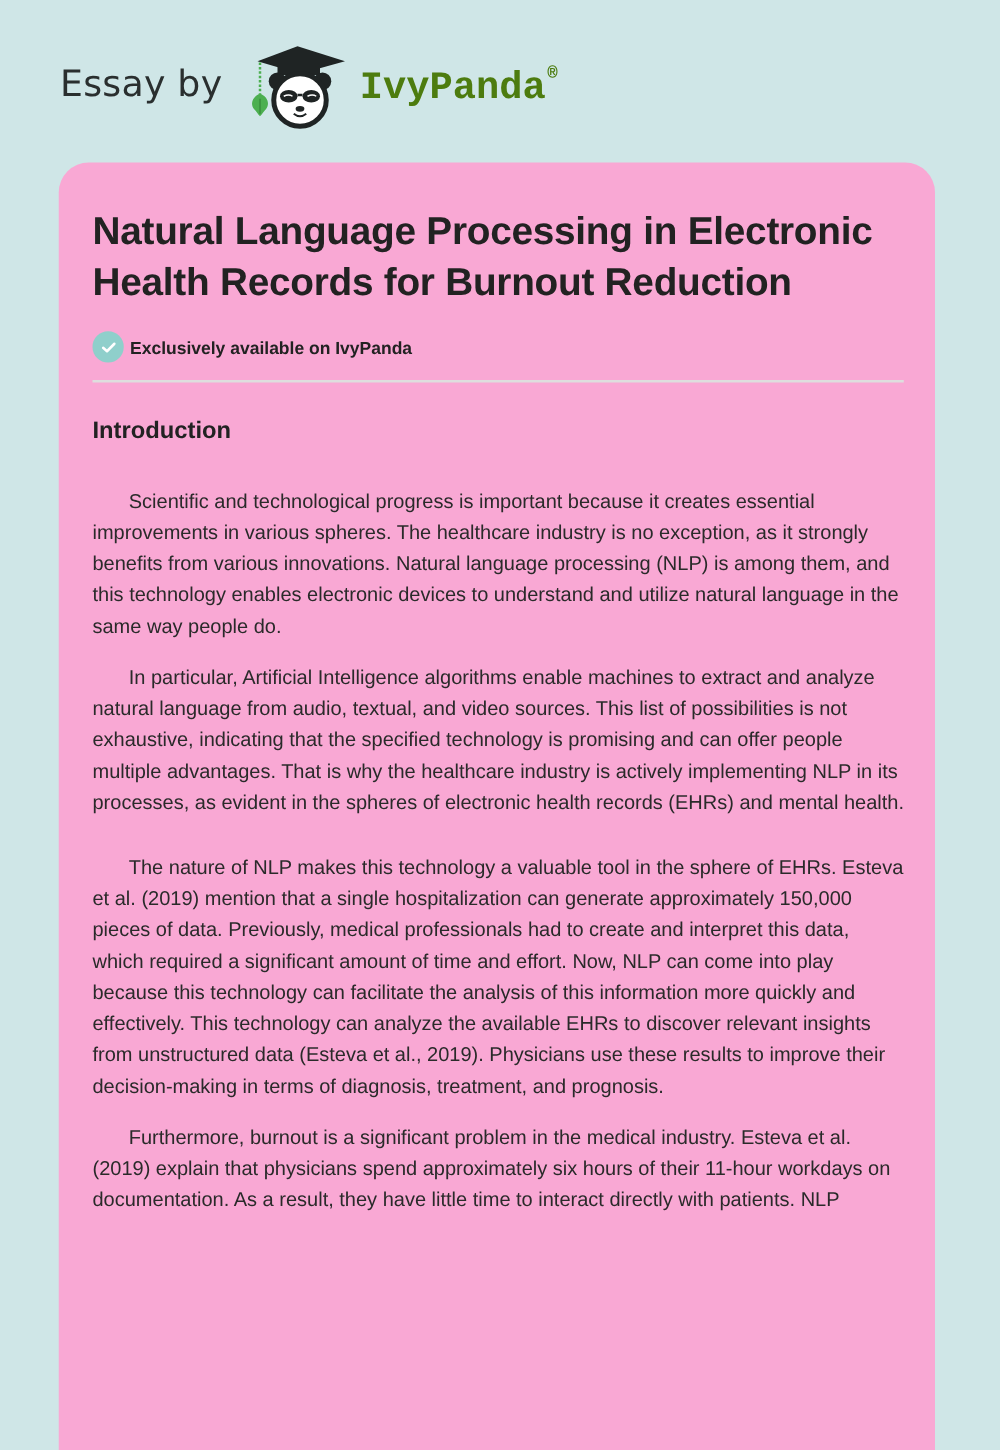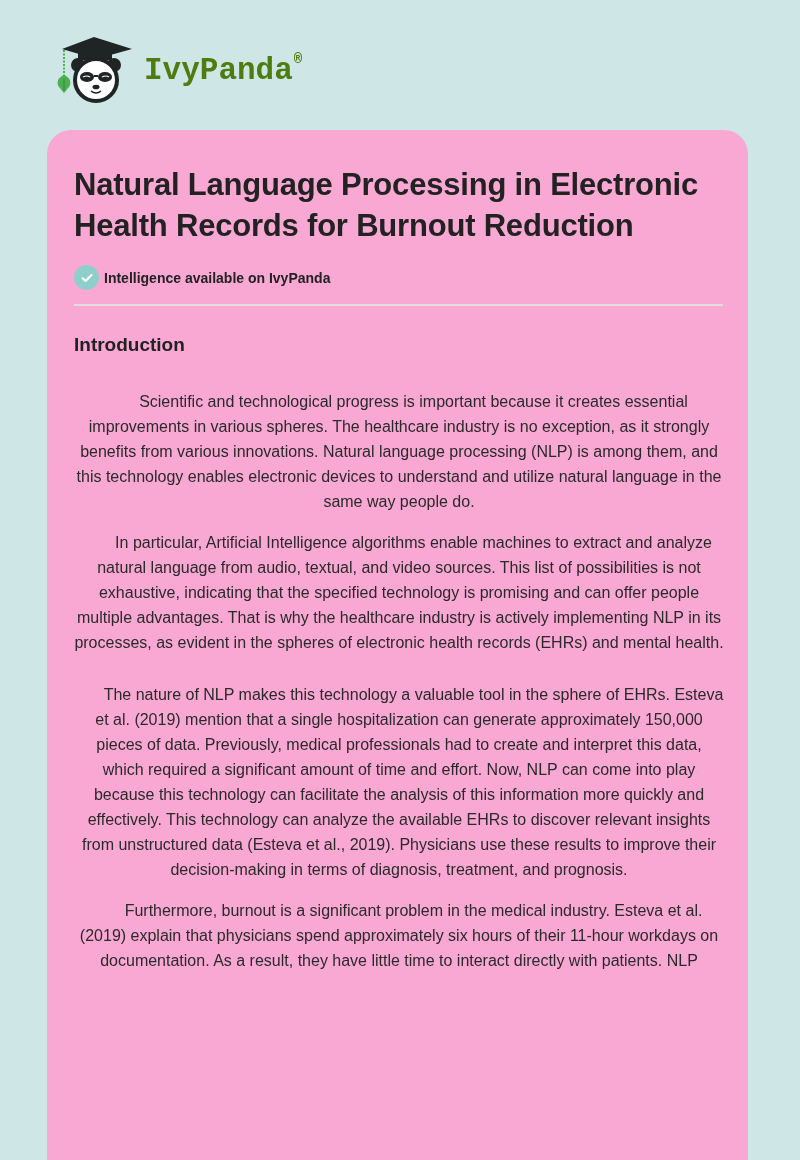--- a/index.html
+++ b/index.html
@@ -109,33 +109,33 @@
       color: #222;
       margin: 22px 0 0 0;
       line-height: 34px;
     }
     .para {
       font-size: 16px;
       line-height: 25px;
       color: #2a2a2a;
       margin: 0;
       text-indent: 29px;
-      text-align: center;
     }
     .para-first {
       margin-top: 27px;
     }
     .para-next {
       margin-top: 16px;
     }
   </style>
 </head>
 <body>
 
 <header class="header">
+  <span class="essay-by">Essay by</span>
   <svg class="logo-icon" viewBox="0 0 90 72" xmlns="http://www.w3.org/2000/svg">
 
     <polygon points="14,16 46,4 84,16 48,26" fill="#1f2424"></polygon>
     <rect x="30" y="19" width="34" height="8" fill="#1f2424"></rect>
 
     <line x1="16" y1="17" x2="16" y2="44" stroke="#4caf50" stroke-width="2" stroke-dasharray="2,1.5"></line>
 
     <path d="M16,42 C10,44 8,50 11,54 C13,56 14,58 16,60 C18,58 19,56 21,54 C24,50 22,44 16,42 Z" fill="#4caf50"></path>
     <line x1="16" y1="46" x2="16" y2="58" stroke="#2e7d32" stroke-width="0.8"></line>
 
@@ -158,21 +158,21 @@
 <main class="card">
   <div class="card-inner">
     <h1 class="title">Natural Language Processing in Electronic Health Records for Burnout Reduction</h1>
 
     <div class="exclusive">
       <span class="check-badge">
         <svg width="12" height="10" viewBox="0 0 12 10" xmlns="http://www.w3.org/2000/svg">
           <path d="M1.5,5.2 L4.6,8 L10.5,2" stroke="#ffffff" stroke-width="2" fill="none" stroke-linecap="round" stroke-linejoin="round"></path>
         </svg>
       </span>
-      <span class="exclusive-text">Intelligence available on IvyPanda</span>
+      <span class="exclusive-text">Exclusively available on IvyPanda</span>
     </div>
 
     <div class="divider"></div>
 
     <section>
       <h2 class="section-heading">Introduction</h2>
       <p class="para para-first">Scientific and technological progress is important because it creates essential improvements in various spheres. The healthcare industry is no exception, as it strongly benefits from various innovations. Natural language processing (NLP) is among them, and this technology enables electronic devices to understand and utilize natural language in the same way people do.</p>
       <p class="para para-next">In particular, Artificial Intelligence algorithms enable machines to extract and analyze natural language from audio, textual, and video sources. This list of possibilities is not exhaustive, indicating that the specified technology is promising and can offer people multiple advantages. That is why the healthcare industry is actively implementing NLP in its processes, as evident in the spheres of electronic health records (EHRs) and mental health.</p>
     </section>
 

